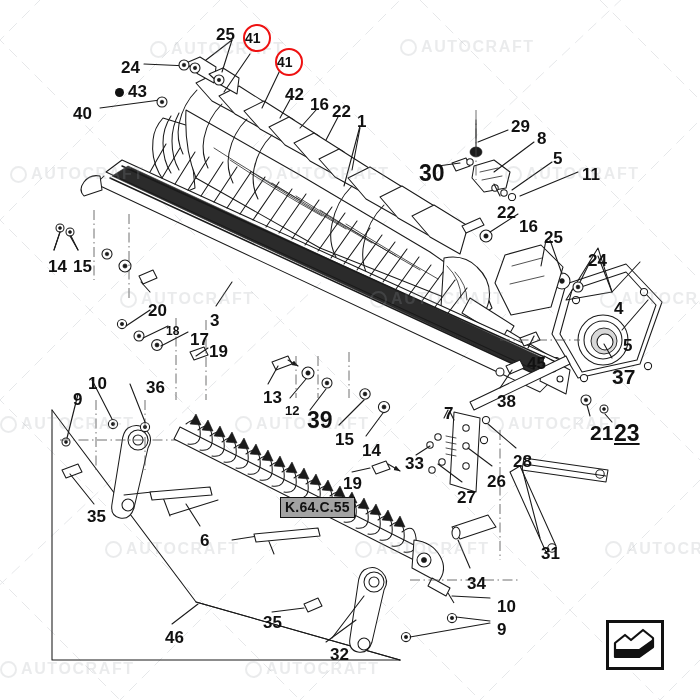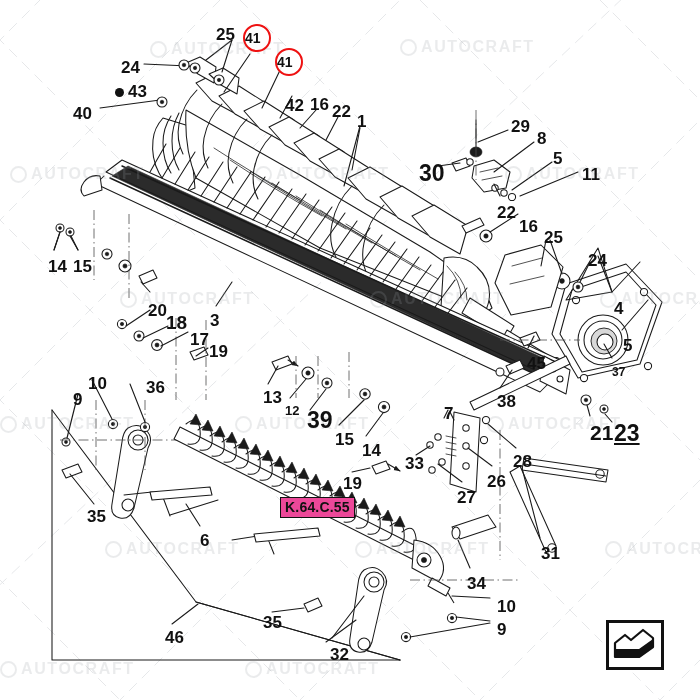--- a/index.html
+++ b/index.html
@@ -8,21 +8,21 @@
   #stage{position:relative;width:700px;height:700px;background:#ffffff;}
   #stage svg{position:absolute;left:0;top:0;}
   .callout-num{position:absolute;font-family:"Liberation Sans",sans-serif;
        font-weight:bold;color:#111;line-height:1;white-space:nowrap;
        -webkit-user-select:none;user-select:none;}
   .red-callout{position:absolute;width:28px;height:28px;border:2.5px solid #ee1111;
        border-radius:50%;box-sizing:border-box;display:flex;align-items:center;
        justify-content:flex-start;background:rgba(255,255,255,0.92);}
   .red-callout span{font-family:"Liberation Sans",sans-serif;font-weight:bold;
        font-size:14px;color:#111;}
-  .boxed-label{position:absolute;border:1.4px solid #111;background:#ec4899;
+  .boxed-label{position:absolute;border:1.4px solid #111;background:#a3a3a3;
        padding:1px 4px 2px 4px;font-family:"Liberation Sans",sans-serif;
        font-weight:bold;font-size:14px;color:#111;letter-spacing:.2px;}
   .bullet-dot{position:absolute;width:9px;height:9px;border-radius:50%;
        background:#111;}
   .wm{position:absolute;display:flex;align-items:center;gap:4px;
        opacity:.20;-webkit-user-select:none;user-select:none;
        transform-origin:center center;}
   .wm .wm-ring{width:17px;height:17px;border:2.6px solid #9aa0a6;border-radius:50%;
        box-sizing:border-box;}
   .wm .wm-txt{font-family:"Liberation Sans",sans-serif;font-weight:bold;
@@ -565,45 +565,45 @@
         <div class="wm-ring"></div>
         <div class="wm-txt">AUTOCRAFT</div>
       </div>
     </div>
 
   <div id="callouts">
       <div class="callout-num" style="left: 121px; top: 59px; font-size: 17px;">24</div>
       <div class="callout-num" style="left: 216px; top: 26px; font-size: 17px;">25</div>
       <div class="callout-num" style="left: 128px; top: 83px; font-size: 17px;">43</div>
       <div class="callout-num" style="left: 73px; top: 105px; font-size: 17px;">40</div>
-      <div class="callout-num" style="left: 285px; top: 97px; font-size: 17px;">42</div>
+      <div class="callout-num" style="left: 285px; top: 86px; font-size: 17px;">42</div>
       <div class="callout-num" style="left: 310px; top: 96px; font-size: 17px;">16</div>
       <div class="callout-num" style="left: 332px; top: 103px; font-size: 17px;">22</div>
       <div class="callout-num" style="left: 357px; top: 113px; font-size: 17px;">1</div>
       <div class="callout-num" style="left: 511px; top: 118px; font-size: 17px;">29</div>
       <div class="callout-num" style="left: 537px; top: 130px; font-size: 17px;">8</div>
       <div class="callout-num" style="left: 419px; top: 162px; font-size: 23px;">30</div>
       <div class="callout-num" style="left: 553px; top: 150px; font-size: 17px;">5</div>
       <div class="callout-num" style="left: 582px; top: 166px; font-size: 17px;">11</div>
       <div class="callout-num" style="left: 497px; top: 204px; font-size: 17px;">22</div>
       <div class="callout-num" style="left: 519px; top: 218px; font-size: 17px;">16</div>
       <div class="callout-num" style="left: 544px; top: 229px; font-size: 17px;">25</div>
       <div class="callout-num" style="left: 588px; top: 252px; font-size: 17px;">24</div>
       <div class="callout-num" style="left: 48px; top: 258px; font-size: 17px;">14</div>
       <div class="callout-num" style="left: 73px; top: 258px; font-size: 17px;">15</div>
       <div class="callout-num" style="left: 614px; top: 300px; font-size: 17px;">4</div>
       <div class="callout-num" style="left: 623px; top: 337px; font-size: 17px;">5</div>
       <div class="callout-num" style="left: 210px; top: 312px; font-size: 17px;">3</div>
       <div class="callout-num" style="left: 148px; top: 302px; font-size: 17px;">20</div>
-      <div class="callout-num" style="left: 166px; top: 313px; font-size: 19px;">18</div>
+      <div class="callout-num" style="left: 166px; top: 325px; font-size: 12px;">18</div>
       <div class="callout-num" style="left: 190px; top: 331px; font-size: 17px;">17</div>
       <div class="callout-num" style="left: 209px; top: 343px; font-size: 17px;">19</div>
       <div class="callout-num" style="left: 527px; top: 355px; font-size: 17px;">45</div>
       <div class="callout-num" style="left: 497px; top: 393px; font-size: 17px;">38</div>
-      <div class="callout-num" style="left: 612px; top: 366px; font-size: 12px;">37</div>
+      <div class="callout-num" style="left: 612px; top: 366px; font-size: 21px;">37</div>
       <div class="callout-num" style="left: 590px; top: 422px; font-size: 21px;">21</div>
       <div class="callout-num" style="left: 614px; top: 422px; font-size: 23px; text-decoration: underline;">23</div>
       <div class="callout-num" style="left: 263px; top: 389px; font-size: 17px;">13</div>
       <div class="callout-num" style="left: 285px; top: 404px; font-size: 13px;">12</div>
       <div class="callout-num" style="left: 307px; top: 409px; font-size: 23px; text-align: right;">39</div>
       <div class="callout-num" style="left: 335px; top: 431px; font-size: 17px;">15</div>
       <div class="callout-num" style="left: 362px; top: 442px; font-size: 17px;">14</div>
       <div class="callout-num" style="left: 88px; top: 375px; font-size: 17px;">10</div>
       <div class="callout-num" style="left: 73px; top: 391px; font-size: 17px;">9</div>
       <div class="callout-num" style="left: 126px; top: 379px; font-size: 17px; margin-left: 20px;">36</div>

